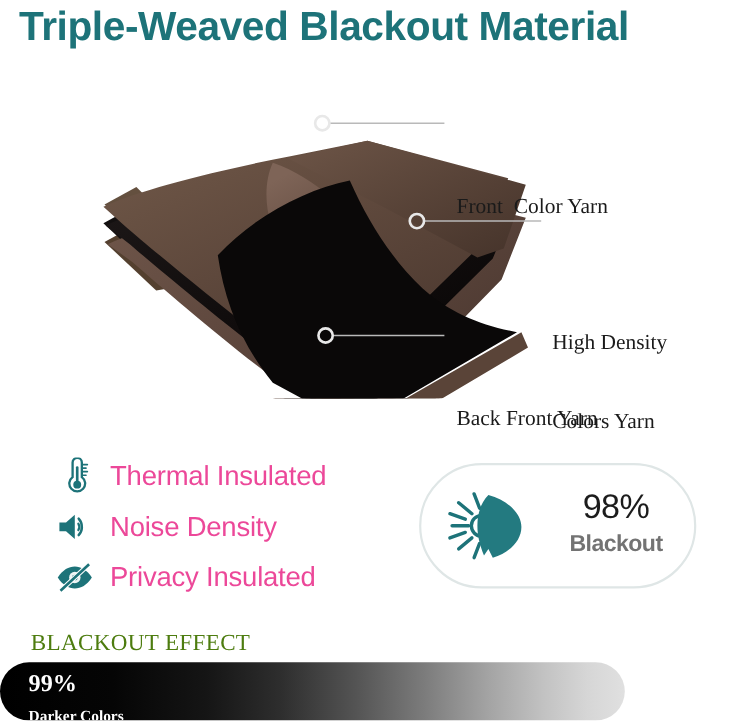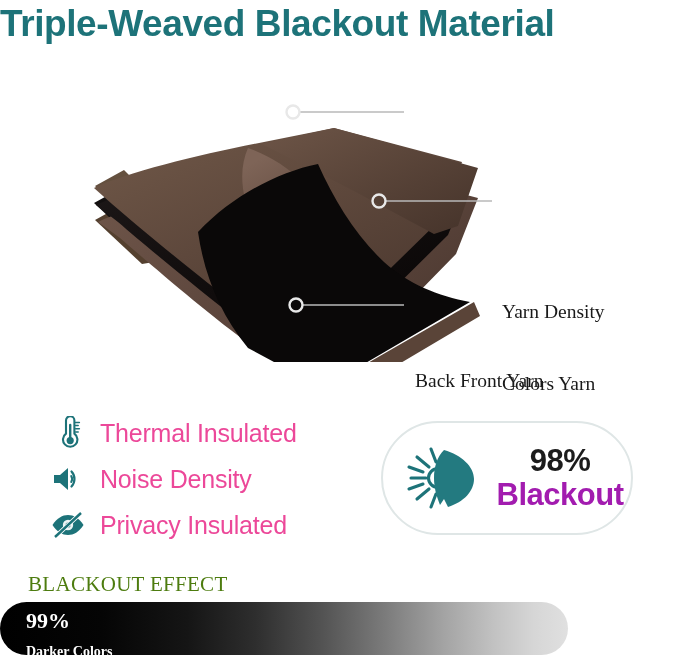--- a/index.html
+++ b/index.html
@@ -15,20 +15,21 @@
     font-family: "Liberation Sans", sans-serif;
     -webkit-font-smoothing: antialiased;
   }
 
   
   .title {
     position: absolute;
     top: 2px;
     left: 0;
     width: 589px;
+    text-align: center;
     font-family: "Liberation Sans", sans-serif;
     font-weight: bold;
     font-size: 37px;
     letter-spacing: -0.4px;
     color: #1d7379;
     line-height: 44px;
     white-space: nowrap;
   }
 
   
@@ -105,31 +106,31 @@
     align-items: center;
     justify-content: center;
   }
   .badge-text {
     margin-left: 6px;
     text-align: center;
     flex: 1 1 auto;
   }
   .badge-pct {
     font-family: "Liberation Sans", sans-serif;
-    font-weight: bold;
+    font-weight: normal;
     font-size: 31px;
     color: #1c1c1c;
     line-height: 34px;
     letter-spacing: -0.5px;
   }
   .badge-word {
     font-family: "Liberation Sans", sans-serif;
     font-weight: bold;
-    font-size: 31px;
-    color: #a21caf;
+    font-size: 21px;
+    color: #737373;
     line-height: 34px;
     letter-spacing: -0.5px;
   }
 
   
   .effect-title {
     position: absolute;
     left: 28px;
     top: 572px;
     font-family: "Liberation Serif", serif;
@@ -548,22 +549,23 @@
     <g>
       <line x1="386" y1="129" x2="492" y2="129" stroke="#b9b9b9" stroke-width="1.4"></line>
       <circle cx="379" cy="129" r="6.5" fill="none" stroke="#e8e8e8" stroke-width="2.4"></circle>
     </g>
     <g>
       <line x1="303" y1="233" x2="404" y2="233" stroke="#b9b9b9" stroke-width="1.4"></line>
       <circle cx="296" cy="233" r="6.5" fill="none" stroke="#e8e8e8" stroke-width="2.4"></circle>
     </g>
   </svg>
 
+  <div class="lbl lbl-front">Front  Color Yarn</div>
   <div class="lbl lbl-mid">
-    <div>Yarn Density</div>
+    <div>High Density</div>
     <div>Colors Yarn</div>
   </div>
   <div class="lbl lbl-back">Back Front Yarn</div>
 </div>
 
 <div class="features">
 
   <div class="feature-row">
     <span class="feature-icon">
       <svg width="30" height="34" viewBox="0 0 30 34" xmlns="http://www.w3.org/2000/svg">

